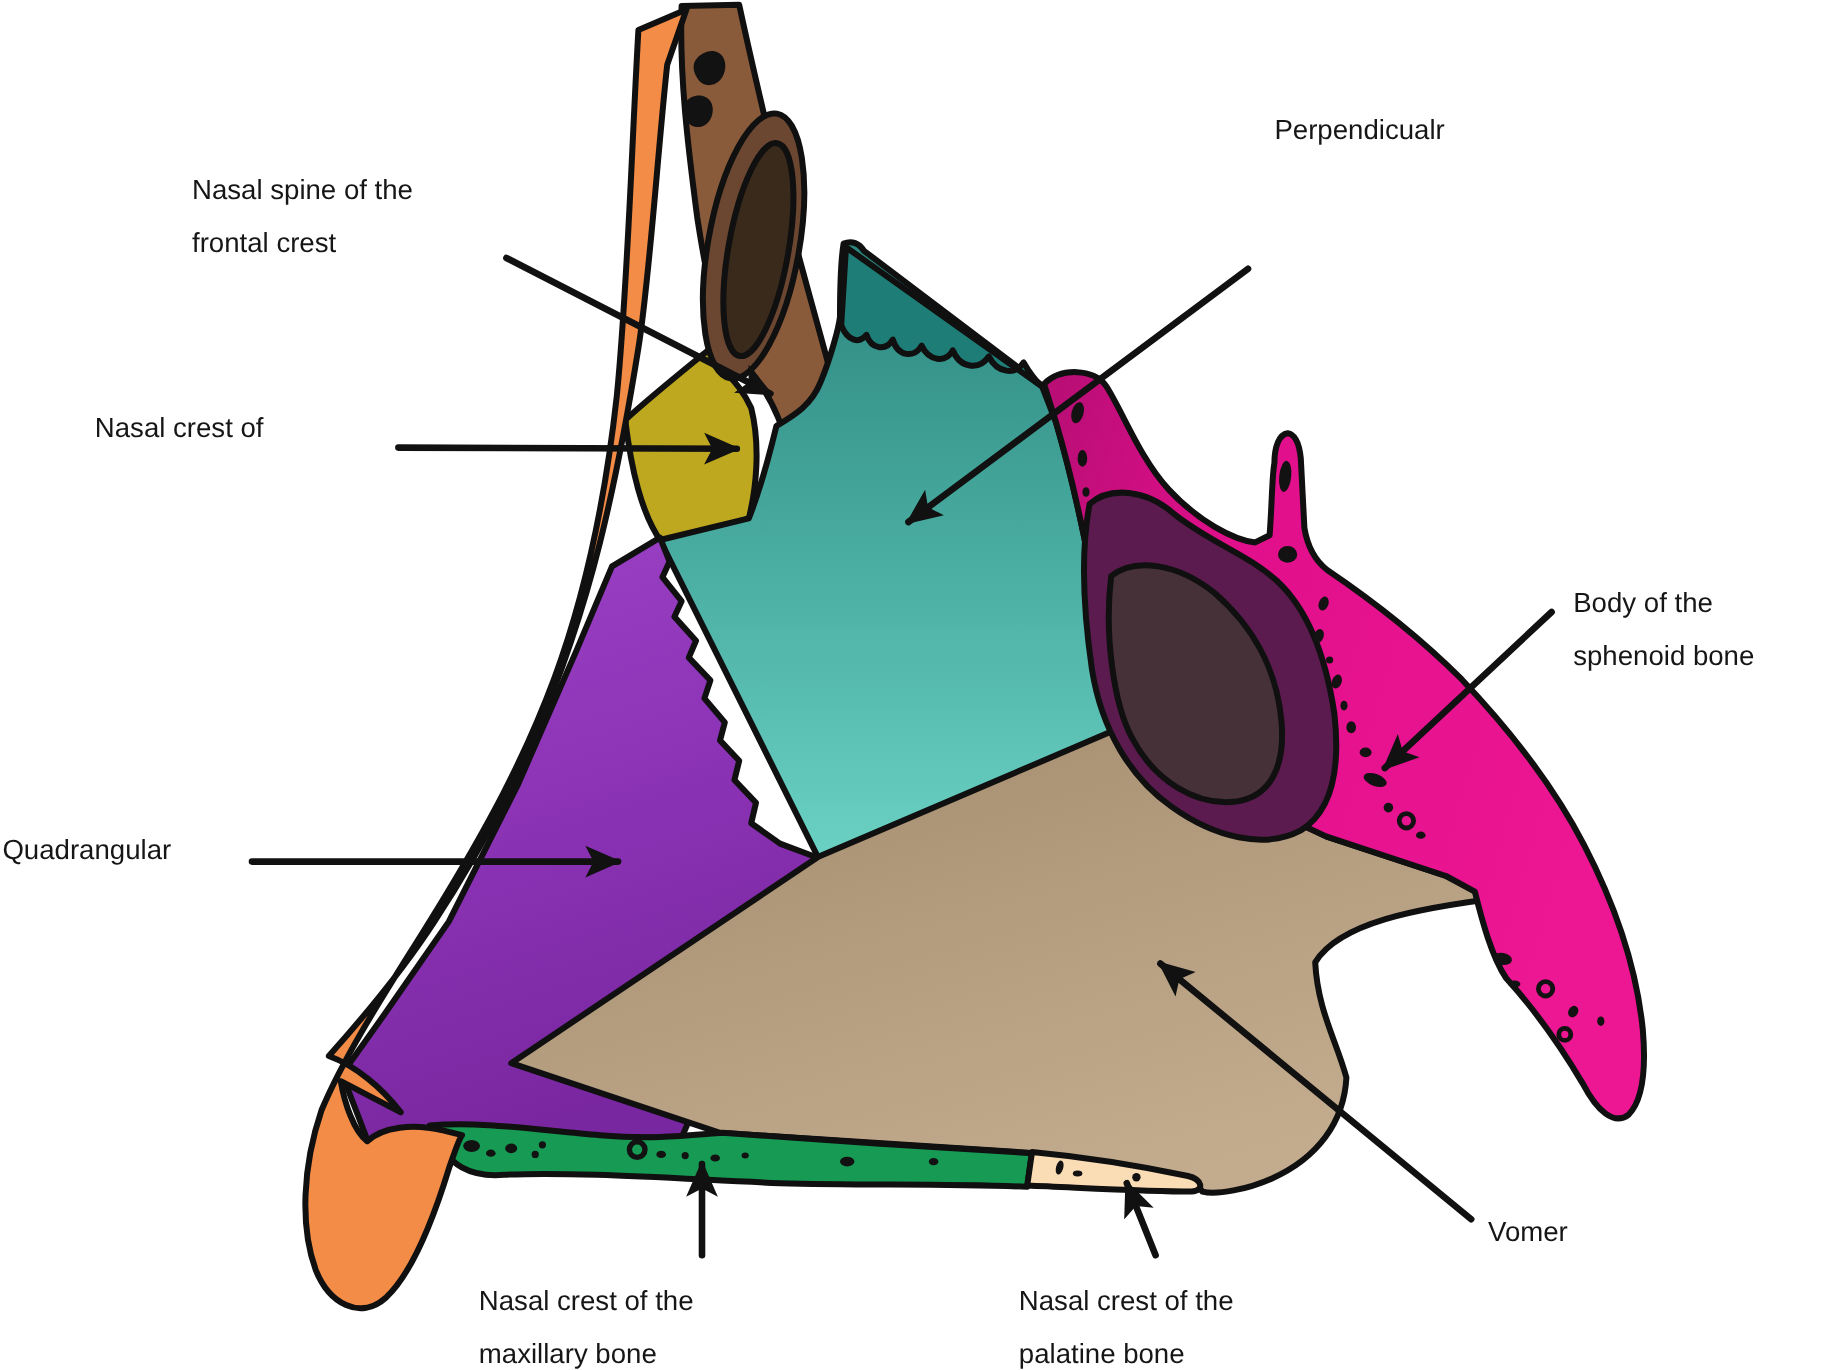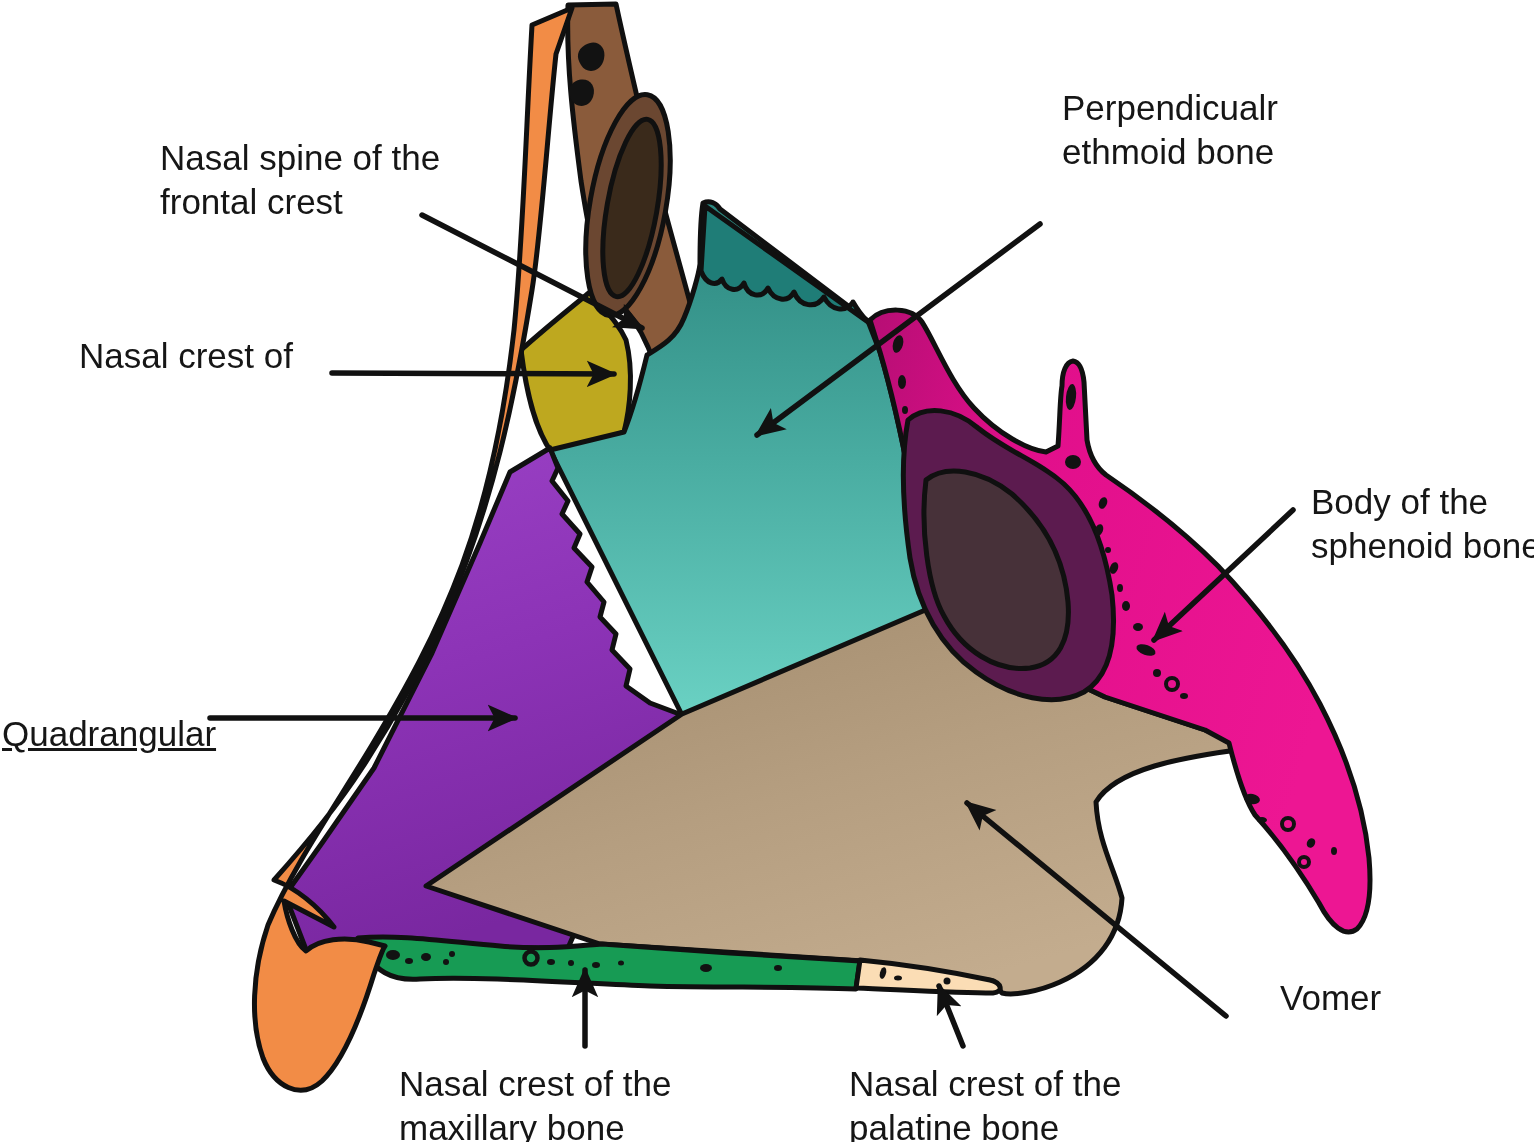--- a/index.html
+++ b/index.html
@@ -6,32 +6,32 @@
   .stage{
     position:relative;
     width:1534px;height:1142px;
     background:#ffffff;
     font-family:"Liberation Sans", sans-serif;
     overflow:hidden;
   }
   .stage svg{position:absolute;left:0;top:0;}
   .lbl{
     position:absolute;
-    font-size:35px;
+    font-size:23px;
     line-height:44px;
     color:#161616;
     white-space:nowrap;
     text-align:left;
   }
   #lbl-nasal-spine   {left:160px; top:136px;}
   #lbl-nasal-crest-nasal {left:79px; top:334px;}
   #lbl-perp          {left:1062px; top:86px;}
   #lbl-sphenoid      {left:1311px; top:480px;}
-  #lbl-quad          {left:2px;   top:712px;text-decoration:underline;}
-  #lbl-vomer         {left:1240px;top:976px;margin-left:40px;}
+  #lbl-quad          {left:2px;   top:686px;}
+  #lbl-vomer         {left:1240px;top:1004px;}
   #lbl-max           {left:399px; top:1062px;}
   #lbl-pal           {left:849px; top:1062px;}
   .outlined{stroke:#101010;stroke-width:5;stroke-linejoin:round;stroke-linecap:round;}
   .arrow{stroke:#111111;stroke-width:5.5;stroke-linecap:round;}
   .speck{fill:#121212;}
 </style>
 </head>
 <body>
 
 <div class="stage">
@@ -196,21 +196,20 @@
     <div>Nasal spine of the</div>
     <div>frontal crest</div>
   </div>
 
   <div class="lbl" id="lbl-nasal-crest-nasal">
     <div>Nasal crest of</div>
   </div>
 
   <div class="lbl" id="lbl-perp">
     <div>Perpendicualr</div>
-    <div>ethmoid bone</div>
   </div>
 
   <div class="lbl" id="lbl-sphenoid">
     <div>Body of the</div>
     <div>sphenoid bone</div>
   </div>
 
   <div class="lbl" id="lbl-quad">
     <div>Quadrangular</div>
   </div>

